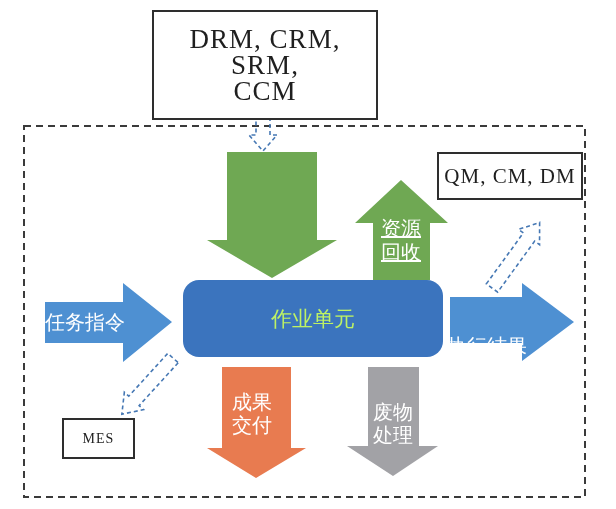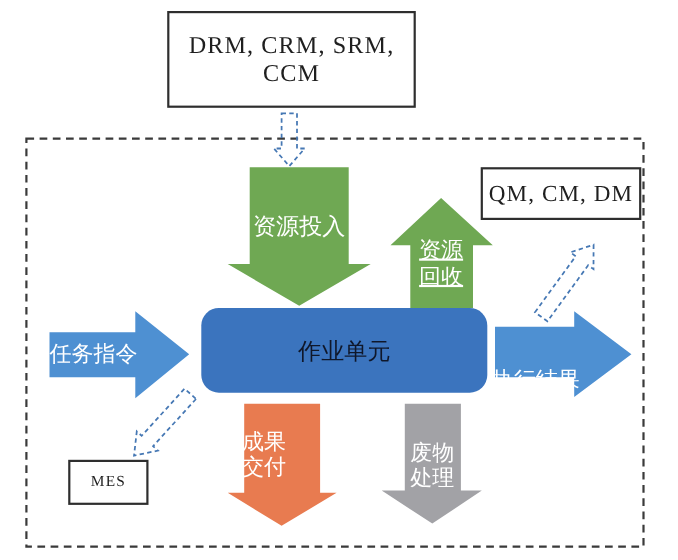--- a/index.html
+++ b/index.html
@@ -32,63 +32,63 @@
     display: flex;
     flex-direction: column;
     align-items: center;
     justify-content: center;
     text-align: center;
     z-index: 2;
     letter-spacing: 1px;
   }
   #top-box {
     left: 152px; top: 10px;
-    width: 226px; height: 88px;
-    font-size: 22px;
+    width: 226px; height: 110px;
+    font-size: 27px;
     line-height: 26px;
     z-index: 3;
   }
   #qm-box {
     left: 437px; top: 152px;
     width: 146px; height: 48px;
     font-size: 21px;
   }
   #mes-box {
     left: 62px; top: 418px;
     width: 73px; height: 41px;
     font-size: 14px;
   }
   #work-unit {
     position: absolute;
     left: 183px; top: 280px;
     width: 260px; height: 77px;
     background: #3B74BE;
     border-radius: 16px;
-    color: #0f172a;
+    color: #bef264;
     font-size: 21px;
     display: flex;
     align-items: center;
     justify-content: center;
     z-index: 2;
   }
   .arrow-label {
     position: absolute;
     transform: translate(-50%, -50%);
     color: #ffffff;
     text-align: center;
     white-space: nowrap;
     z-index: 3;
     font-size: 20px;
     line-height: 24px;
   }
   #resource-input-label  { left: 272px; top: 207px; font-size: 21px; }
   #resource-recycle-label{ left: 401px; top: 240px; text-decoration: underline; }
   #task-command-label    { left: 85px;  top: 322px; }
   #execution-result-label{ left: 487px; top: 321px; margin-top: 25px; }
-  #deliverables-label    { left: 240px; top: 414px; line-height: 23px; }
+  #deliverables-label    { left: 252px; top: 414px; line-height: 23px; }
   #waste-disposal-label  { left: 393px; top: 424px; line-height: 23px; }
 </style>
 </head>
 <body>
 
 <div id="stage">
 
   <svg id="arrow-layer" viewBox="0 0 616 509" xmlns="http://www.w3.org/2000/svg">
 
     <rect x="24" y="126" width="561" height="371" fill="none" stroke="#3a3a3a" stroke-width="2" stroke-dasharray="7 5"></rect>
@@ -122,21 +122,20 @@
   </div>
 
   <div id="mes-box" class="label-box">
     <span>MES</span>
   </div>
 
   <div id="work-unit">
     <span>作业单元</span>
   </div>
 
-  <div id="resource-input-label" class="arrow-label">资源投入</div>
 
   <div id="resource-recycle-label" class="arrow-label">
     <div>资源</div>
     <div>回收</div>
   </div>
 
   <div id="task-command-label" class="arrow-label">任务指令</div>
 
   <div id="execution-result-label" class="arrow-label">执行结果</div>
 

